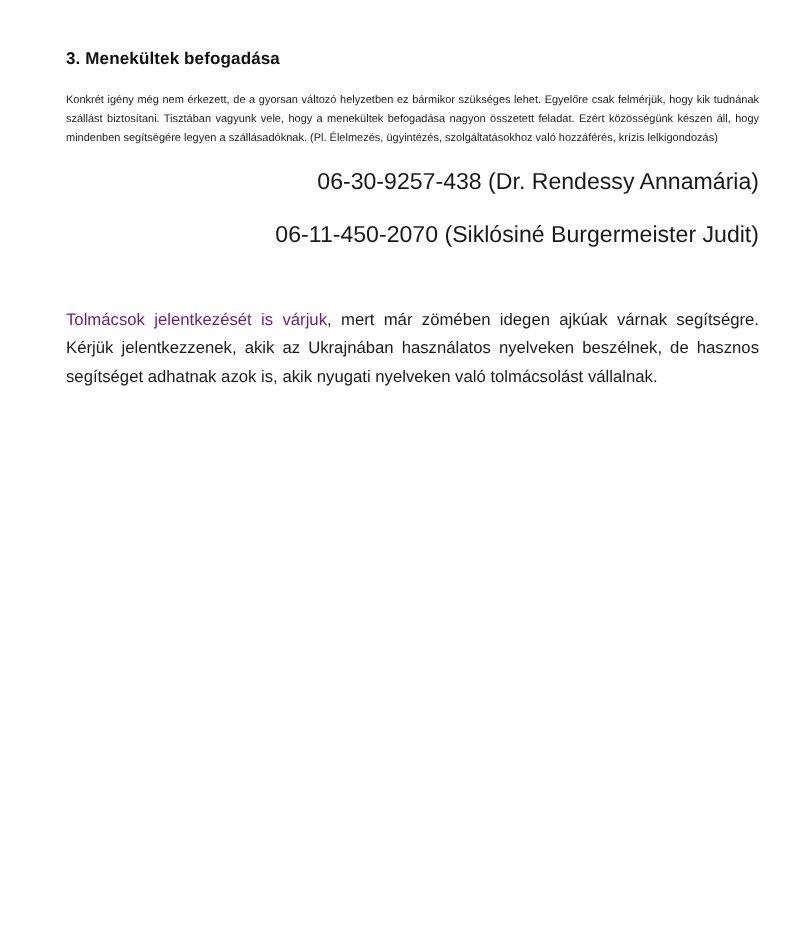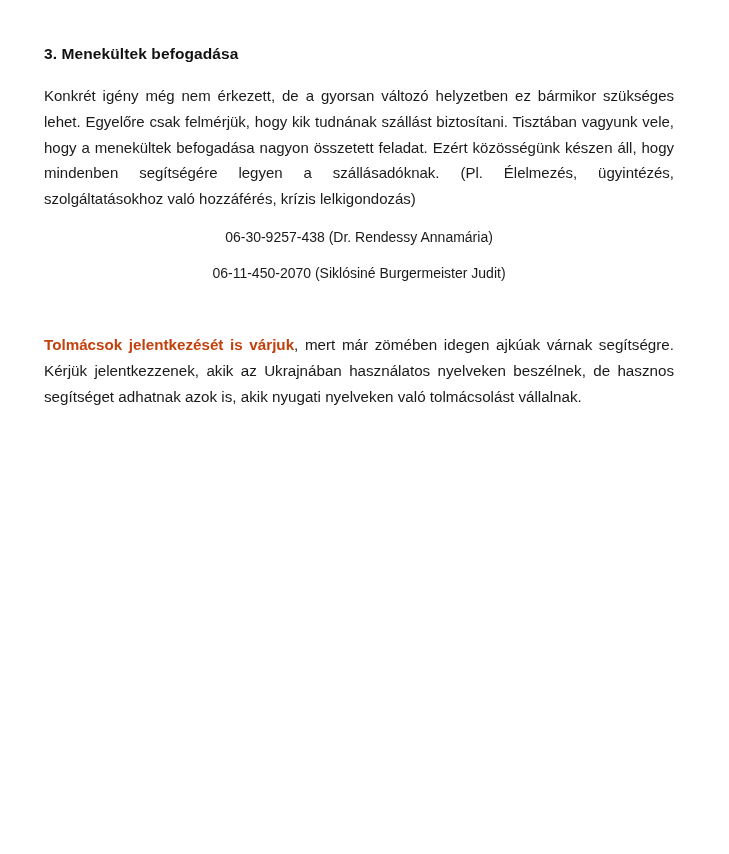--- a/index.html
+++ b/index.html
@@ -13,60 +13,60 @@
     overflow: hidden;
     font-family: "Liberation Sans", sans-serif;
     color: #1a1a1a;
   }
   .page {
     position: relative;
     width: 729px;
     height: 854px;
     background: #ffffff;
     box-sizing: border-box;
-    padding: 44px 55px 0 44px;
+    padding: 44px 55px 0 60px;
   }
   .doc-body {
     width: 630px;
   }
   h1.heading {
     font-size: 15.5px;
     font-weight: bold;
     line-height: 1.35;
     margin: 0 0 18px 0;
     letter-spacing: 0.1px;
     color: #111111;
   }
   p.para {
-    font-size: 15px;
+    font-size: 10px;
     line-height: 1.72;
     margin: 0 0 14px 0;
     text-align: justify;
     text-justify: inter-word;
     color: #1a1a1a;
   }
   p.contact {
-    font-size: 14px;
+    font-size: 21px;
     line-height: 1.7;
     margin: 0 0 12px 0;
-    text-align: center;
+    text-align: right;
   }
   .spacer-block {
     height: 34px;
   }
   p.closing {
     font-size: 15.2px;
     line-height: 1.72;
     margin: 0;
     text-align: justify;
     text-justify: inter-word;
   }
   strong.lead {
-    font-weight: bold;
-    color: #c2410c;
+    font-weight: normal;
+    color: #701a75;
   }
 </style>
 </head>
 <body>
 
 <div class="page">
   <div class="doc-body">
 
     <h1 class="heading">3. Menekültek befogadása</h1>
 

